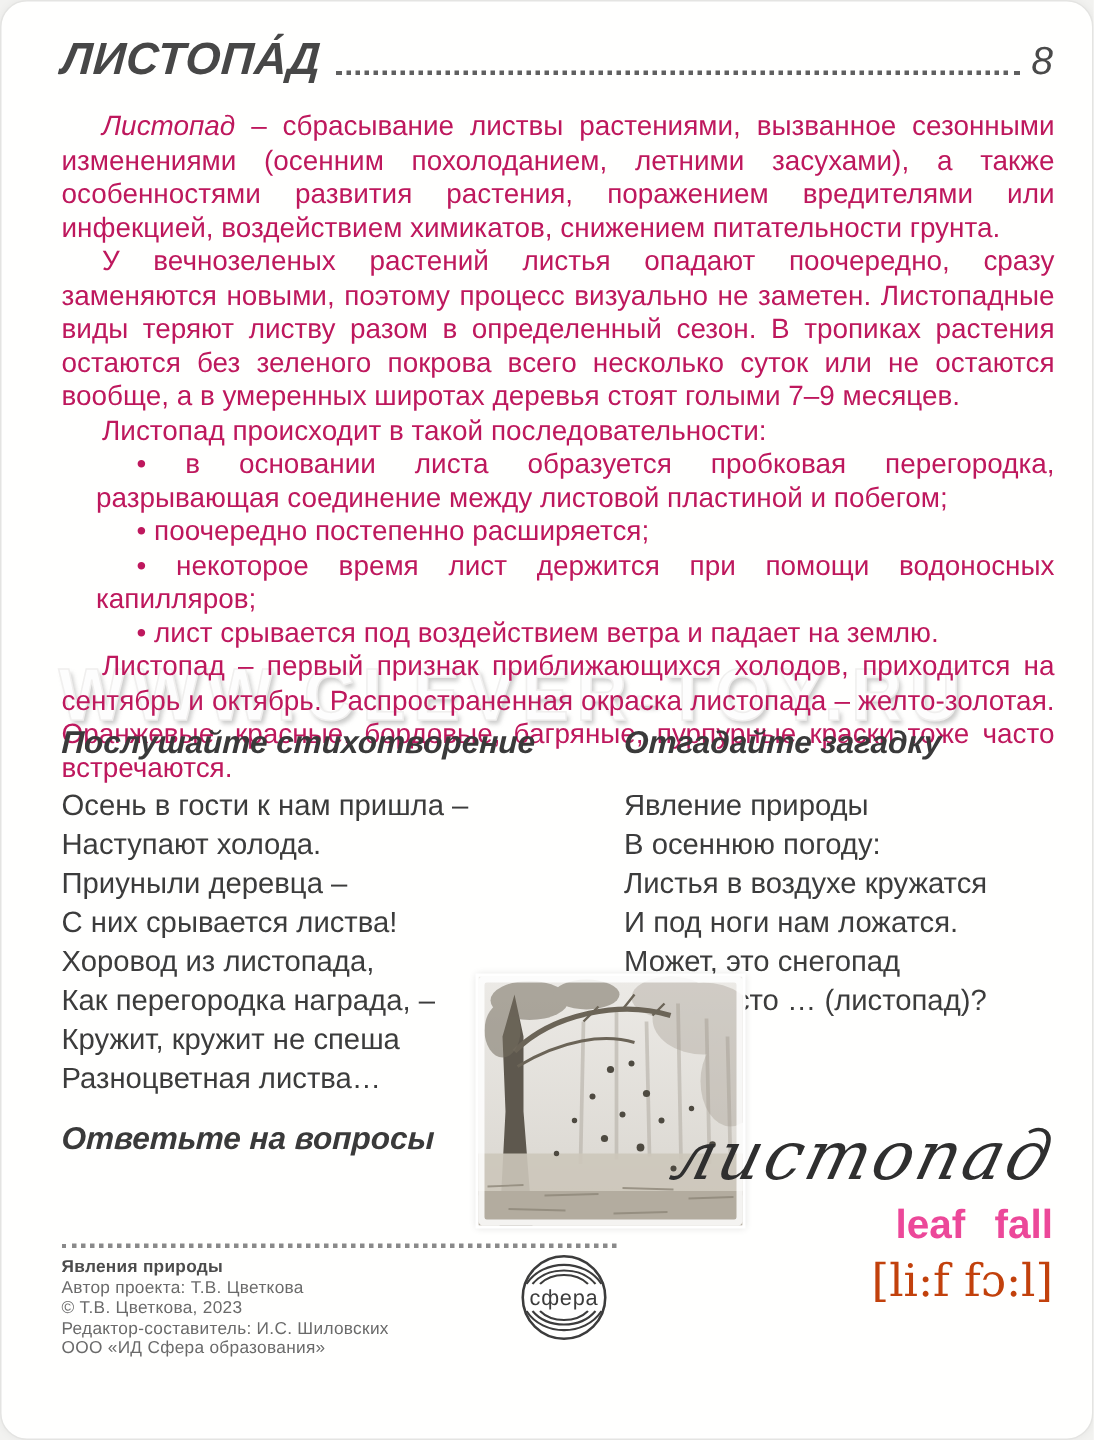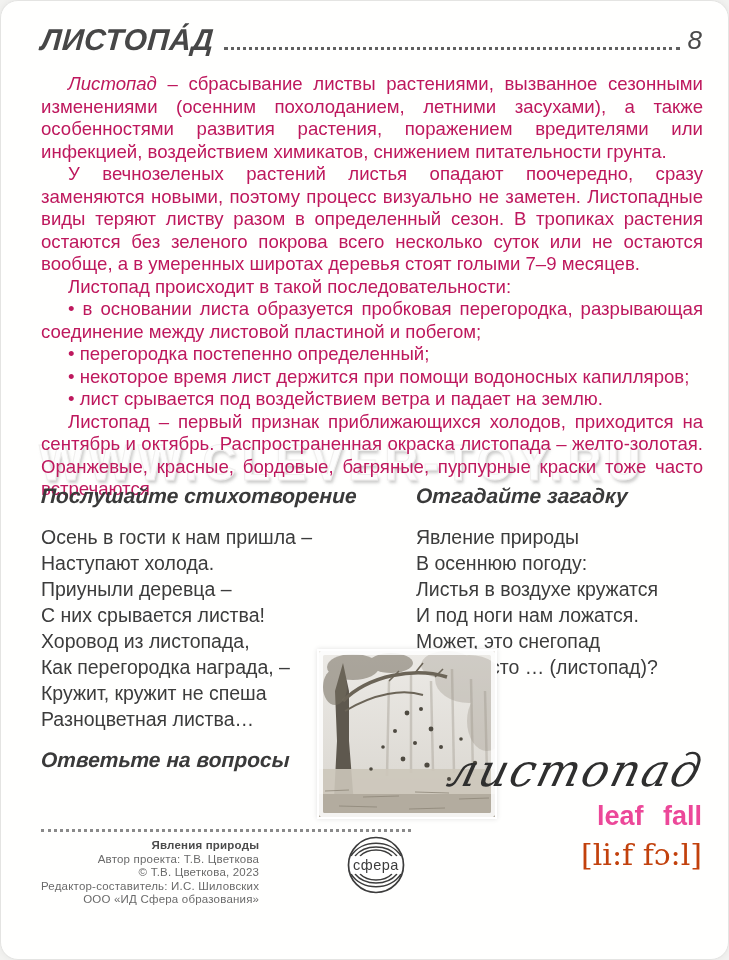--- a/index.html
+++ b/index.html
@@ -34,21 +34,21 @@
     transform:scaleY(1.05);
     user-select:none;
   }
 
   
   .bodytext {
     position:absolute; left:40px; width:662px; top:72px; z-index:1;
     font-size:18.6px; line-height:22.5px; color:#be185d; text-align:justify;
   }
   .bodytext p { text-indent:27px; }
-  .bullets { list-style:none; }
+  .bullets { list-style:none;margin-left:23px; }
   .bullets li { text-indent:27px; }
   .bullets li::before { content:"• "; }
 
   
   .columns {
     position:absolute; left:40px; right:24px; top:483px; z-index:1;
     display:grid; grid-template-columns:375px 1fr; column-gap:0;
   }
   .sec-head {
     font-style:italic; font-weight:bold; font-size:21px; color:#3a3a3a;
@@ -79,21 +79,21 @@
     font-family:"DejaVu Serif", serif; font-size:30px; color:#c2410c; line-height:40px;
   }
 
   
   .footer-rule {
     position:absolute; left:40px; top:828px; width:370px; height:0;
     border-top:3px dotted #8a8a8a; z-index:1;
   }
   .credits {
     position:absolute; left:40px; top:838px; z-index:1;
-    font-size:11.5px; line-height:13.5px; color:#6a6a6a; letter-spacing:.2px;text-align:right;
+    font-size:11.5px; line-height:13.5px; color:#6a6a6a; letter-spacing:.2px;
   }
   .credits .series { font-weight:bold; color:#4c4c4c; }
   .logo { position:absolute; left:345px; top:834px; width:60px; height:60px; z-index:1; }
   .logo svg { display:block; width:100%; height:100%; }
 </style>
 </head>
 <body>
 
 <div class="card">
 
@@ -104,21 +104,21 @@
     <div class="leader"></div>
     <div class="pagenum">8</div>
   </header>
 
   <main class="bodytext">
     <p><i>Листопад</i><span> – сбрасывание листвы растениями, вызванное сезонными изменениями (осенним похолоданием, летними засухами), а также особенностями развития растения, поражением вредителями или инфекцией, воздействием химикатов, снижением питательности грунта.</span></p>
     <p>У вечнозеленых растений листья опадают поочередно, сразу заменяются новыми, поэтому процесс визуально не заметен. Листопадные виды теряют листву разом в определенный сезон. В тропиках растения остаются без зеленого покрова всего несколько суток или не остаются вообще, а в умеренных широтах деревья стоят голыми 7–9 месяцев.</p>
     <p>Листопад происходит в такой последовательности:</p>
     <ul class="bullets">
       <li>в основании листа образуется пробковая перегородка, разрывающая соединение между листовой пластиной и побегом;</li>
-      <li>перегородка постепенно определенный;</li>
+      <li>поочередно постепенно расширяется;</li>
       <li>некоторое время лист держится при помощи водоносных капилляров;</li>
       <li>лист срывается под воздействием ветра и падает на землю.</li>
     </ul>
     <p>Листопад – первый признак приближающихся холодов, приходится на сентябрь и октябрь. Распространенная окраска листопада – желто-золотая. Оранжевые, красные, бордовые, багряные, пурпурные краски тоже часто встречаются.</p>
   </main>
 
   <section class="columns">
     <div class="col-left">
       <h2 class="sec-head">Послушайте стихотворение</h2>
       <div class="verse">

